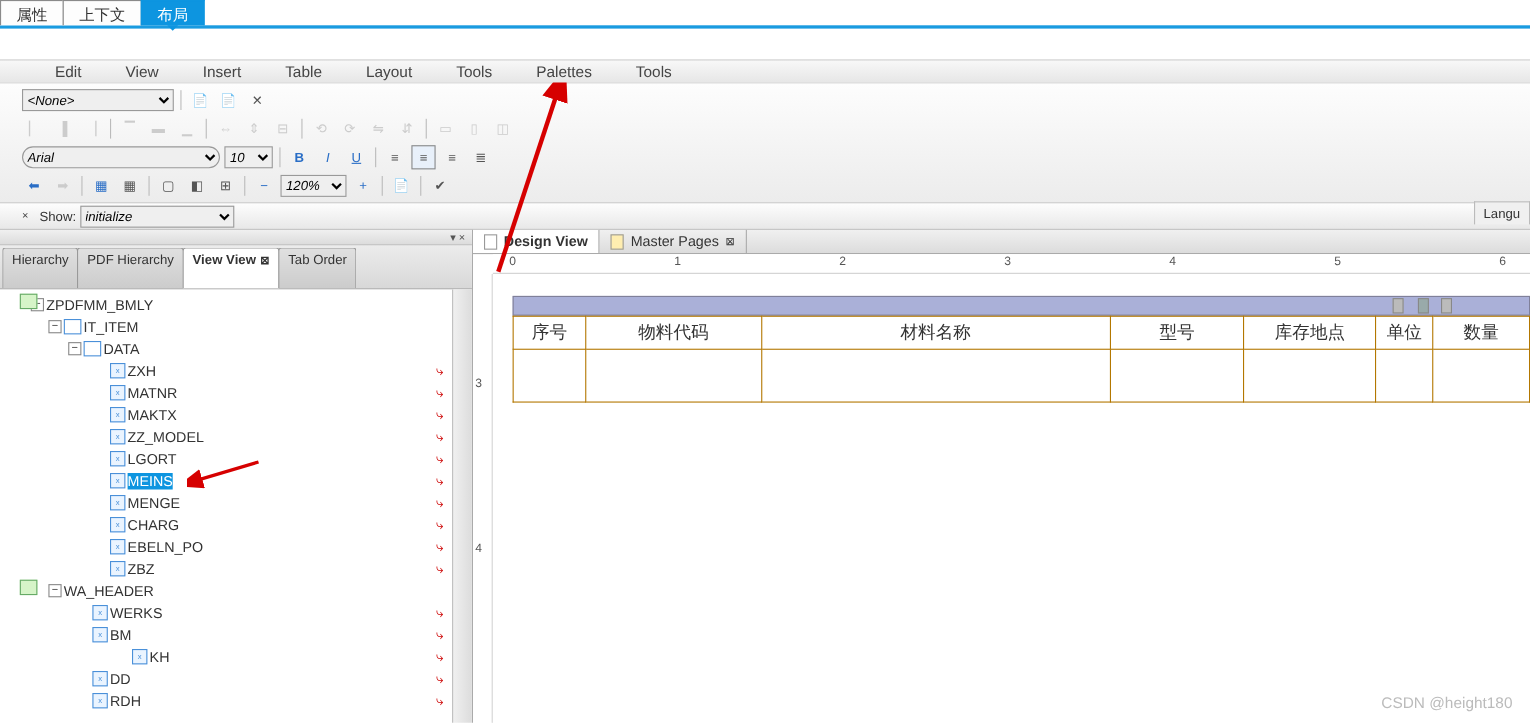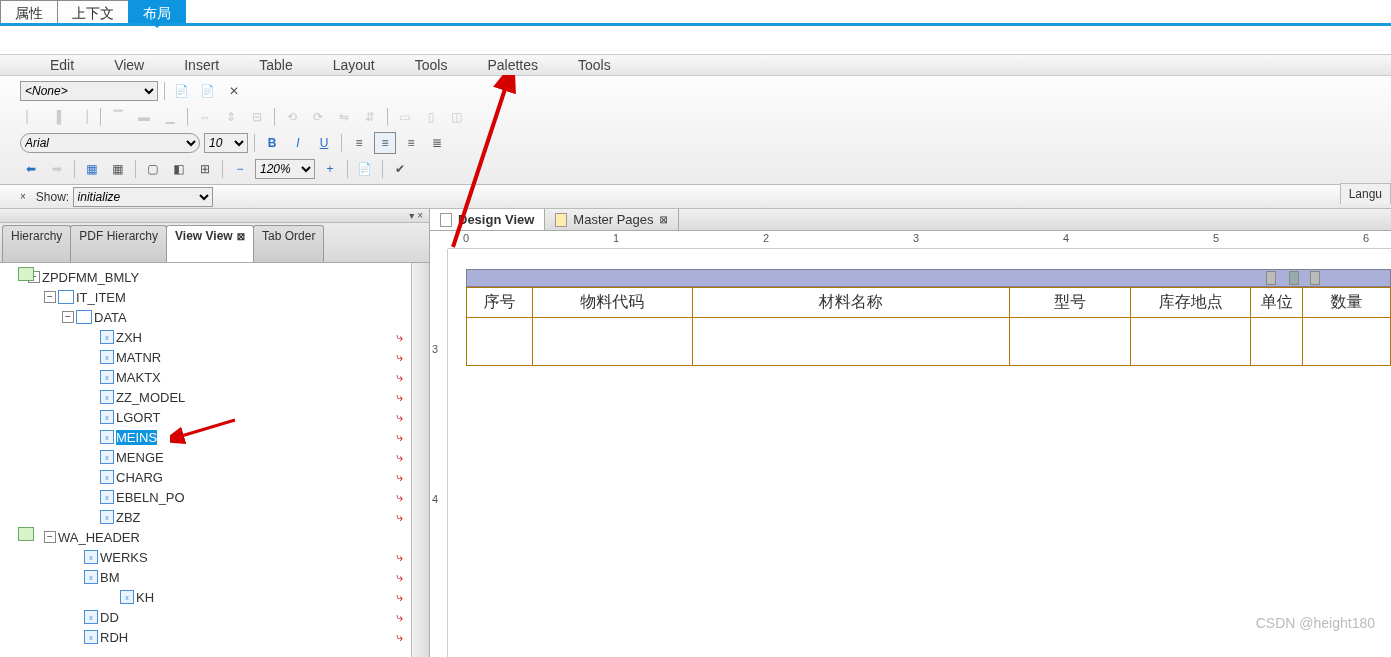--- a/index.html
+++ b/index.html
@@ -63,21 +63,21 @@
 .design-body { flex: 1; position: relative; overflow: hidden; background: #fff; }
 .ruler-v { position: absolute; left: 0; top: 0; bottom: 0; width: 18px; background: #fff; border-right: 1px solid #ccc; }
 .ruler-v .num { position: absolute; left: 2px; font-size: 11px; color: #555; transform: translateY(-50%); }
 .page { position: absolute; left: 18px; right: 0; top: 0; bottom: 0; background: #fff; }
 .blue-band { position: absolute; left: 18px; top: 20px; right: 0; height: 18px; background: #aab0d8; border: 1px solid #808099; }
 .label-row { position: absolute; top: 0px; left: 22px; font-size: 16px; color: #222; display: flex; }
 .handle { position: absolute; top: 22px; width: 10px; height: 14px; background: #bbb; border: 1px solid #888; }
 th-cell, .th-cell { border: 1px solid #b37700; background: #fff; text-align: center; font-size: 16px; padding: 4px 2px; }
 .td-cell { border: 1px solid #b37700; height: 48px; }
 .grid-table { position: absolute; left: 18px; top: 38px; border-collapse: collapse; }
-.watermark { position: absolute; right: 16px; bottom: 26px; color: #bbb; font-size: 14px; }
+.watermark { position: absolute; right: 16px; bottom: 10px; color: #bbb; font-size: 14px; }
 
 .arrow-red { position: absolute; pointer-events: none; }
 </style>
 </head>
 <body>
 
 <div class="top-tabs">
   <div class="top-tab">属性</div>
   <div class="top-tab">上下文</div>
   <div class="top-tab active">布局</div>

